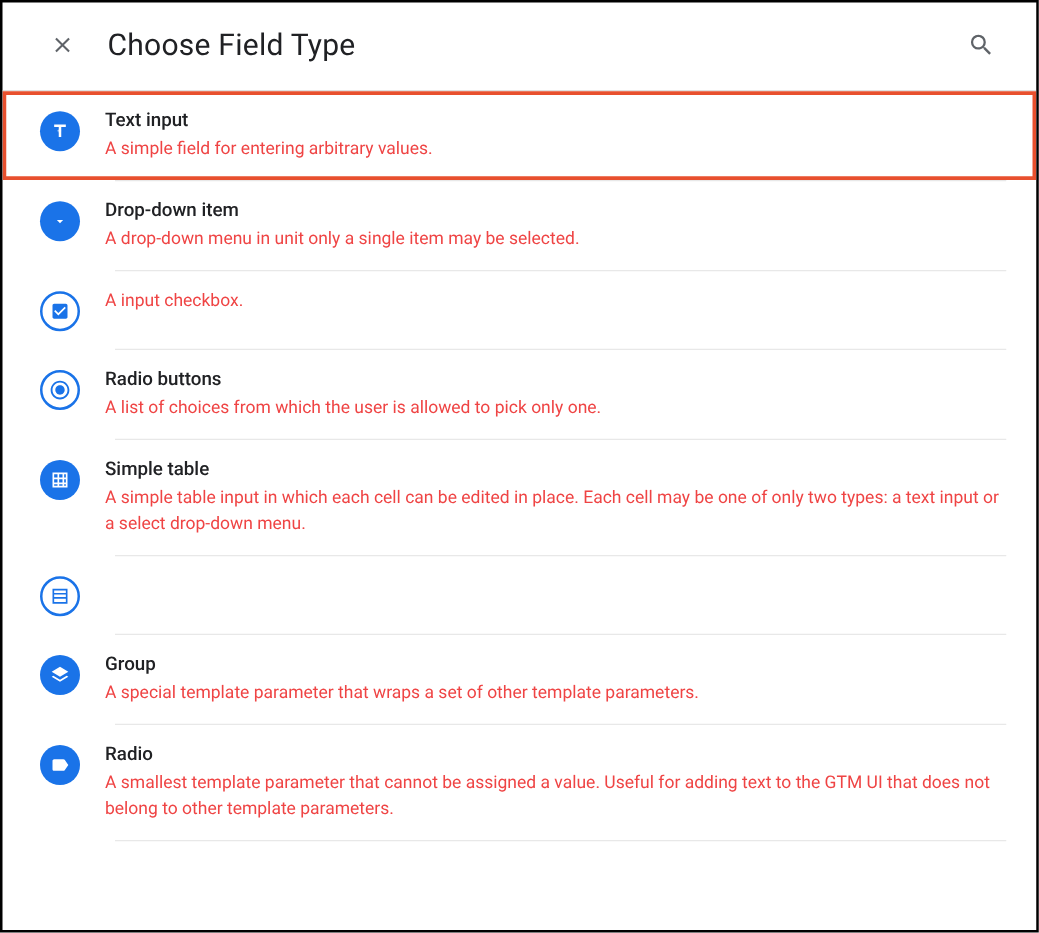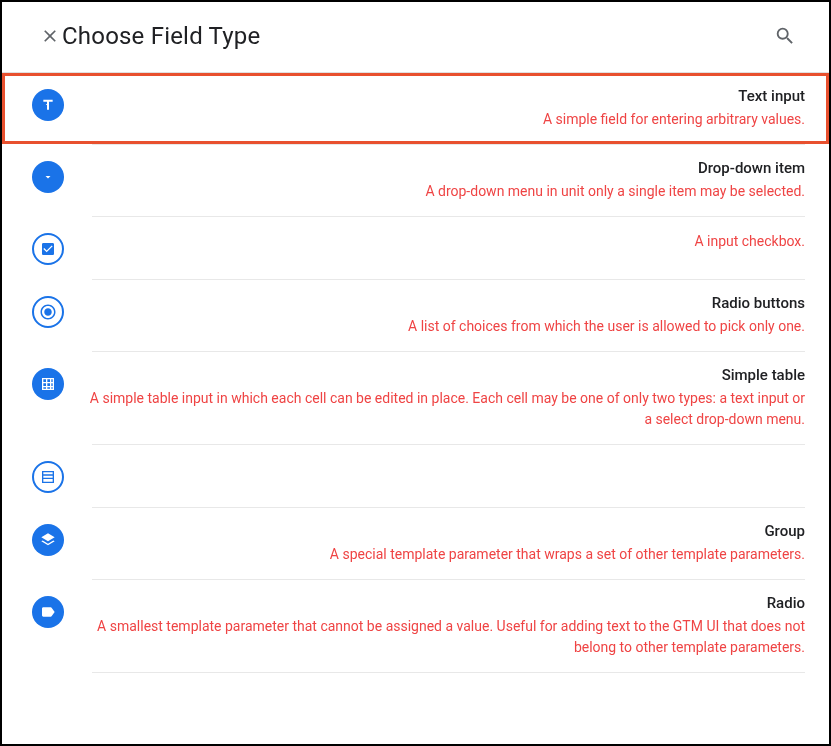--- a/index.html
+++ b/index.html
@@ -12,20 +12,21 @@
       background: #fff;
       width: 831px;
       height: 746px;
       overflow: hidden;
       border: 2px solid #000;
     }
     .header {
       display: flex;
       align-items: center;
       padding: 20px 24px 22px 36px;
+      gap: 24px;
     }
     .close-btn {
       width: 24px;
       height: 24px;
       display: flex;
       align-items: center;
       justify-content: center;
       cursor: pointer;
       color: #5f6368;
     }
@@ -53,21 +54,20 @@
     }
     .list {
       padding: 0;
     }
     .item {
       display: flex;
       padding: 14px 24px 14px 30px;
       gap: 20px;
       cursor: pointer;
       position: relative;
-      text-align: right;
     }
     .item.highlighted {
       border: 3px solid #e8502e;
       padding: 11px 21px 11px 27px;
     }
     .item-divider {
       height: 1px;
       background: #e8e8e8;
       margin-left: 90px;
       margin-right: 24px;

